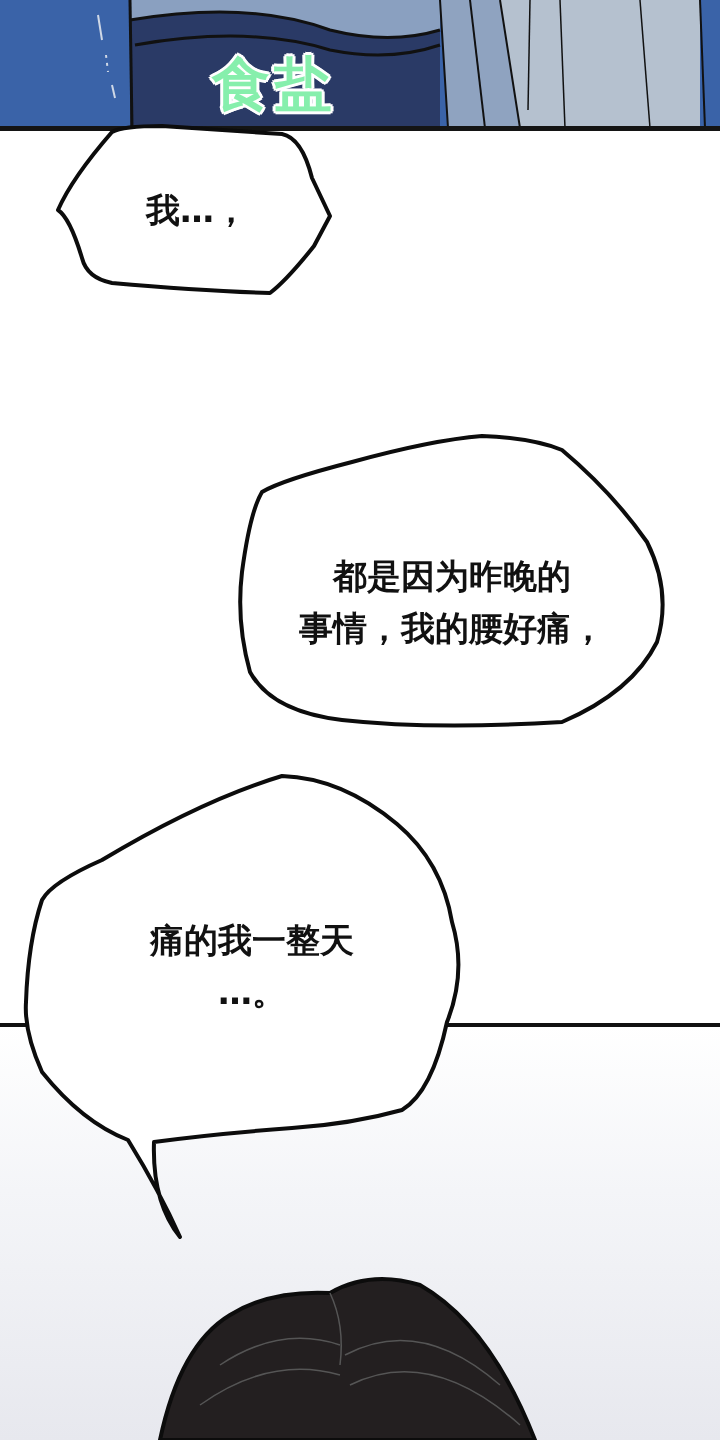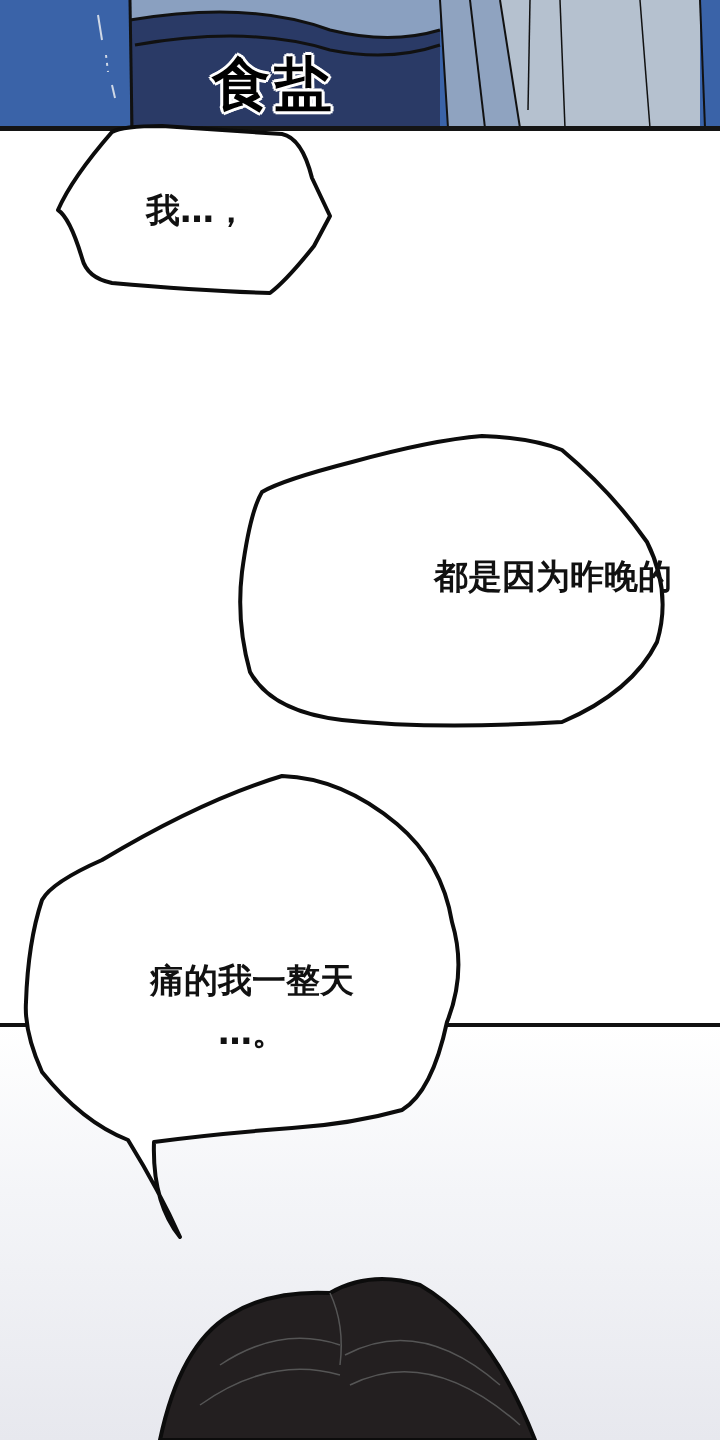--- a/index.html
+++ b/index.html
@@ -1,20 +1,20 @@
 <!DOCTYPE html>
 <html><head>
 <meta charset="utf-8">
 <style>
   html,body{margin:0;padding:0;}
   body{width:720px;height:1440px;position:relative;overflow:hidden;background:#ffffff;font-family:"DejaVu Sans","Liberation Sans",sans-serif;}
   .panel-top{position:absolute;left:0;top:0;width:720px;height:128px;background:#3a63a8;overflow:hidden;}
   .panel-top svg{position:absolute;left:0;top:0;}
   .panel-border{position:absolute;left:0;top:126px;width:720px;height:5px;background:#141414;}
-  .label-text{position:absolute;left:212px;top:46px;font-size:58px;font-weight:900;color:#000000;letter-spacing:4px;
+  .label-text{position:absolute;left:212px;top:46px;font-size:58px;font-weight:900;color:#86efac;letter-spacing:4px;
     text-shadow: 3px 0 #fff,-3px 0 #fff,0 3px #fff,0 -3px #fff,2px 2px #fff,-2px -2px #fff,2px -2px #fff,-2px 2px #fff;}
   .bubble{position:absolute;}
   .bubble svg{position:absolute;left:0;top:0;}
   .btext{position:absolute;color:#111;font-weight:bold;text-align:center;white-space:nowrap;}
   .bottom-panel{position:absolute;left:0;top:1025px;width:720px;height:415px;background:linear-gradient(#ffffff 0%,#f4f5f8 40%,#e7e8ee 100%);}
   .panel-line{position:absolute;left:0;top:1023px;width:720px;height:4px;background:#111;}
 </style>
 </head>
 <body>
 
@@ -50,38 +50,39 @@
   </svg>
   <div class="btext" style="left:0;top:72px;width:290px;font-size:34px;line-height:40px;">
     <div>我…，</div>
   </div>
 </div>
 
 <div class="bubble" style="left:232px;top:432px;width:440px;height:300px;">
   <svg width="440" height="300">
     <path d="M30 60 Q50 48 120 30 Q200 8 250 4 Q300 6 330 18 Q380 60 415 110 Q440 160 425 210 Q400 260 330 290 Q200 298 110 288 Q40 280 18 240 Q4 190 10 140 Q18 80 30 60 Z" fill="#fff" stroke="#0c0c0c" stroke-width="4" stroke-linejoin="round"></path>
   </svg>
-  <div class="btext" style="left:0;top:118px;width:440px;font-size:34px;line-height:52px;text-align:right;">
+  <div class="btext" style="left:0;top:118px;width:440px;font-size:34px;line-height:52px;">
     <div>都是因为昨晚的</div>
+    <div>事情，我的腰好痛，</div>
   </div>
 </div>
 
 <div class="bottom-panel">
   <svg width="720" height="415" style="position:absolute;left:0;top:0;">
     <path d="M160 415 Q180 320 230 290 Q270 265 330 268 Q370 245 420 260 Q490 300 535 415 Z" fill="#231f20" stroke="#0c0c0c" stroke-width="4"></path>
     <path d="M330 268 Q345 300 340 340" stroke="#555" stroke-width="1.5" fill="none"></path>
     <path d="M220 340 Q280 300 340 320" stroke="#555" stroke-width="1.5" fill="none"></path>
     <path d="M200 380 Q270 330 340 350" stroke="#555" stroke-width="1.5" fill="none"></path>
     <path d="M345 330 Q420 290 500 360" stroke="#555" stroke-width="1.5" fill="none"></path>
     <path d="M350 360 Q430 320 520 400" stroke="#555" stroke-width="1.5" fill="none"></path>
   </svg>
 </div>
 <div class="panel-line"></div>
 
 <div class="bubble" style="left:22px;top:772px;width:460px;height:470px;">
   <svg width="460" height="470">
     <path d="M20 128 Q30 110 80 88 Q180 28 260 4 Q320 6 375 52 Q420 90 430 150 Q445 200 425 250 Q410 320 380 338 Q330 352 270 356 Q190 362 132 370 Q130 430 158 465 Q138 420 106 368 Q60 350 20 300 Q2 260 4 230 Q6 170 20 128 Z" fill="#fff" stroke="#0c0c0c" stroke-width="4" stroke-linejoin="round"></path>
   </svg>
-  <div class="btext" style="left:0;top:142px;width:460px;font-size:34px;line-height:52px;margin-top:40px;">
+  <div class="btext" style="left:0;top:142px;width:460px;font-size:34px;line-height:52px;">
     <div>痛的我一整天</div>
     <div>…。</div>
   </div>
 </div>
 
 </body></html>

